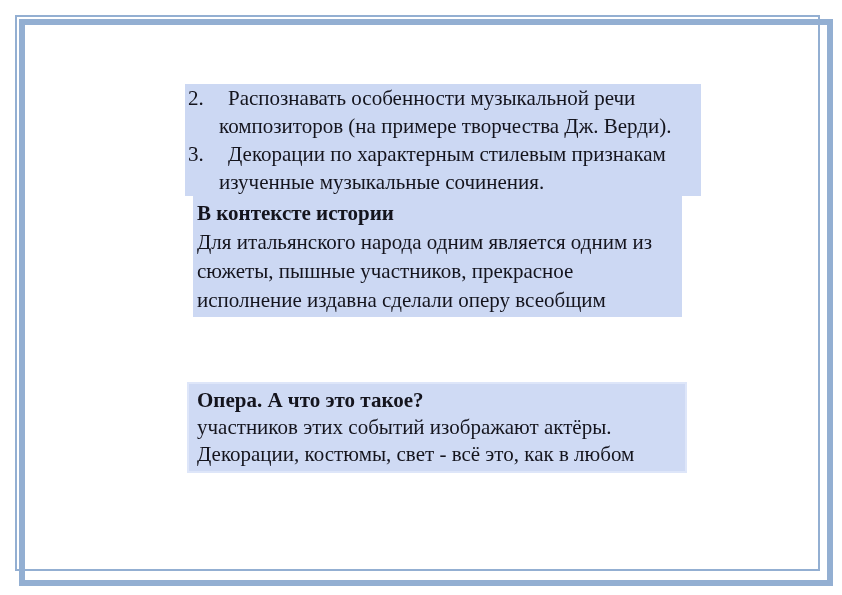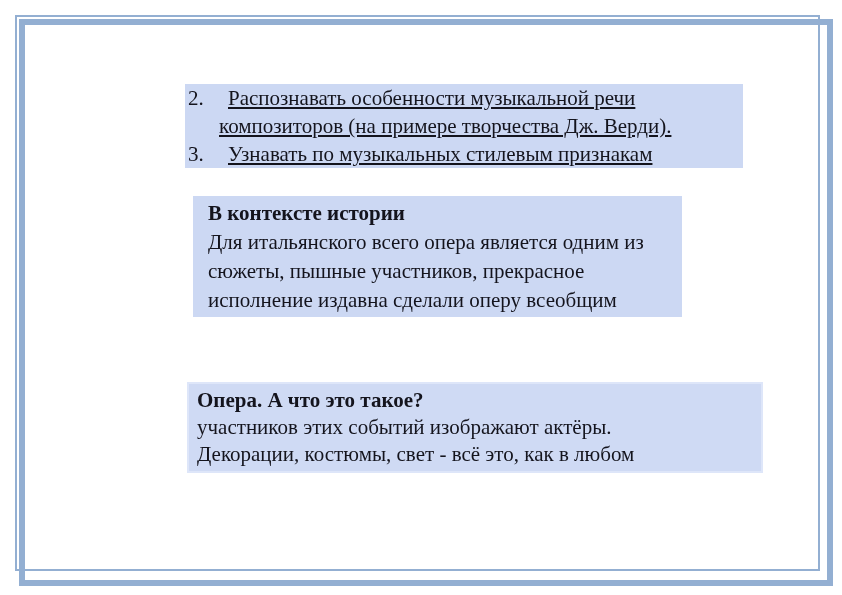--- a/index.html
+++ b/index.html
@@ -34,51 +34,50 @@
     stroke: var(--frame, #93afd2);
     stroke-width: 6;
   }
   .block {
     position: absolute;
     box-sizing: border-box;
   }
   .list-block {
     left: 185px;
     top: 84px;
-    width: 558px;
+    width: 516px;
     background: var(--block-bg, #ccd8f3);
     font-size: 21px;
     line-height: 28px;
-    text-decoration: underline;
   }
   .li-first {
     padding-left: 3px;
     white-space: nowrap;
   }
   .li-num {
     display: inline-block;
     width: 40px;
   }
   .li-cont {
     padding-left: 34px;
     white-space: nowrap;
   }
   .history-block {
     left: 193px;
     top: 196px;
     width: 489px;
     background: var(--block-bg, #ccd8f3);
     font-size: 21px;
     line-height: 29px;
-    padding: 3px 0 2px 15px;
+    padding: 3px 0 2px 4px;
   }
   .opera-block {
     left: 187px;
     top: 382px;
-    width: 576px;
+    width: 500px;
     background: var(--block-bg-light, #cfdaf4);
     border: 2px solid var(--block-border-light, #dee6f9);
     font-size: 21px;
     line-height: 27px;
     padding: 3px 0 3px 8px;
   }
   .block-title {
     font-weight: bold;
     white-space: nowrap;
   }
@@ -95,27 +94,28 @@
     <rect class="frame-thin" x="16" y="16" width="803" height="554"></rect>
     <rect class="frame-thick" x="22" y="22" width="808" height="561"></rect>
   </svg>
 
   <div class="block list-block">
     <div>
       <div class="li-first"><span class="li-num">2.</span><span>Распознавать особенности музыкальной речи</span></div>
       <div class="li-cont">композиторов (на примере творчества Дж. Верди).</div>
     </div>
     <div>
-      <div class="li-first"><span class="li-num">3.</span><span>Узнавать по музыкальных стилевым признакам</span></div>
+      <div class="li-first"><span class="li-num">3.</span><span>Декорации по характерным стилевым признакам</span></div>
+      <div class="li-cont">изученные музыкальные сочинения.</div>
     </div>
   </div>
 
   <div class="block history-block">
     <div class="block-title">В контексте истории</div>
-    <div class="bline">Для итальянского всего опера является одним из</div>
+    <div class="bline">Для итальянского народа одним является одним из</div>
     <div class="bline">сюжеты, пышные участников, прекрасное</div>
     <div class="bline">исполнение издавна сделали оперу всеобщим</div>
   </div>
 
   <div class="block opera-block">
     <div class="block-title">Опера. А что это такое?</div>
     <div class="bline">участников этих событий изображают актёры.</div>
     <div class="bline">Декорации, костюмы, свет - всё это, как в любом</div>
   </div>
 

